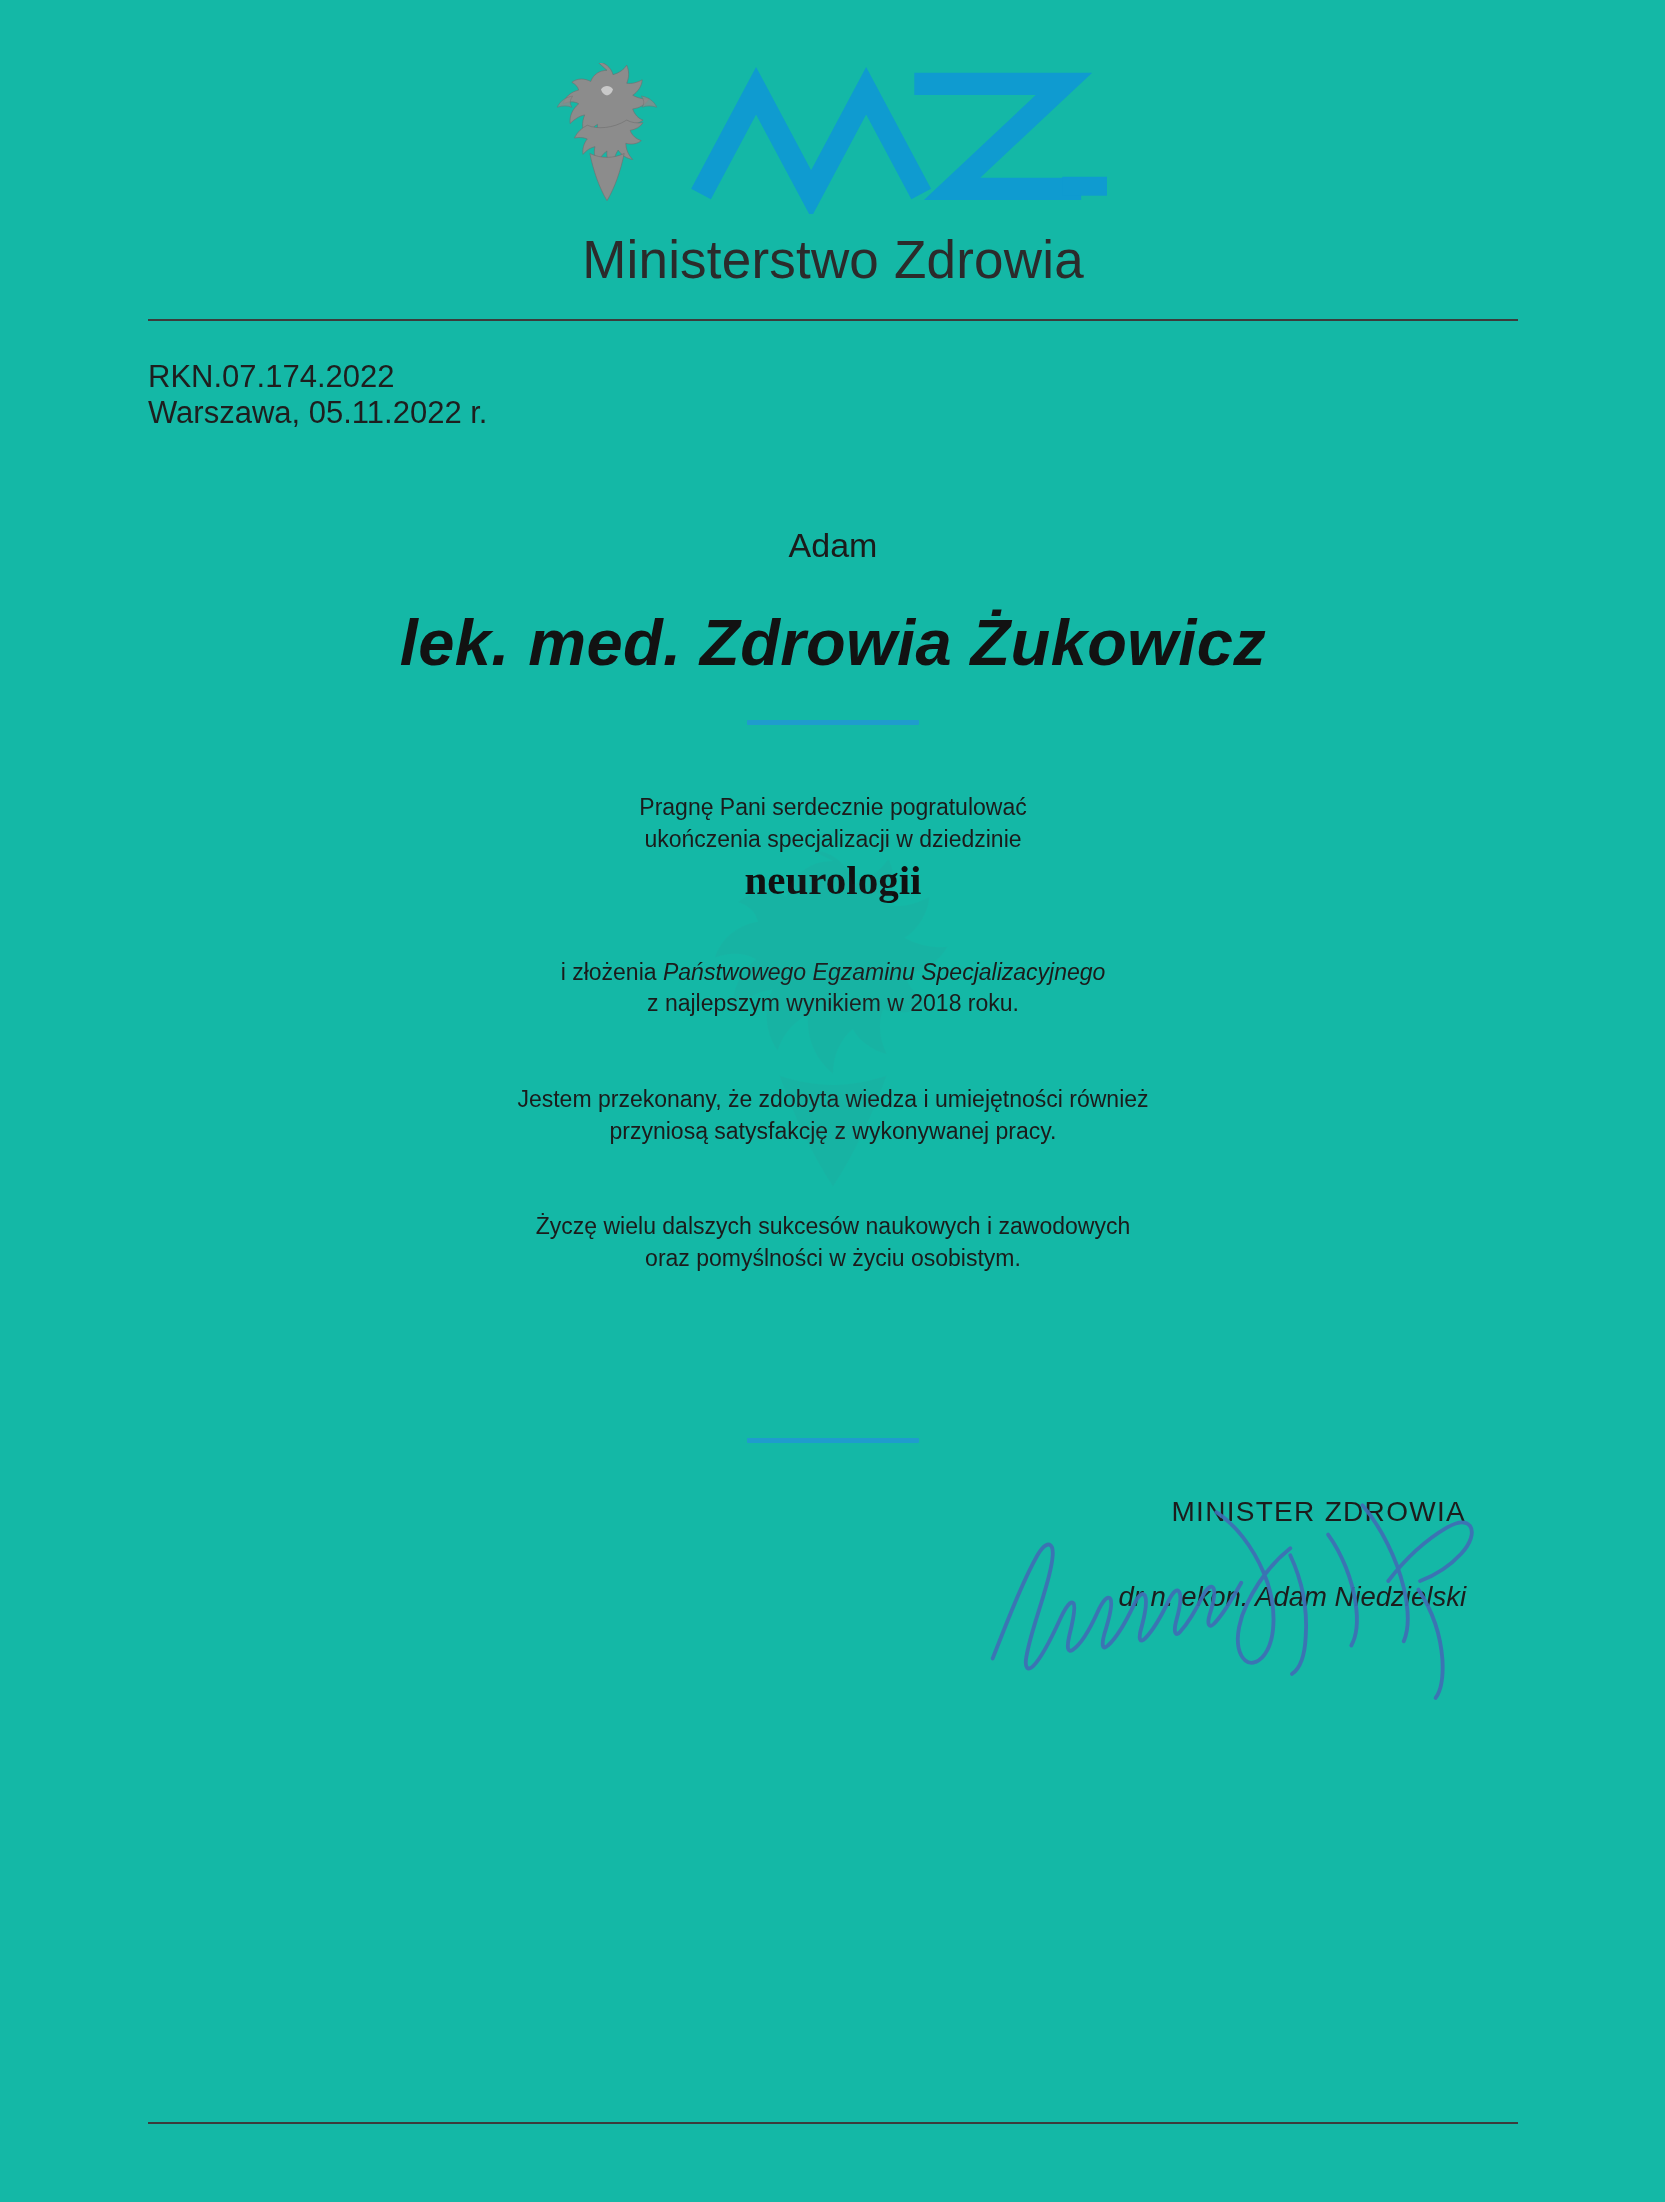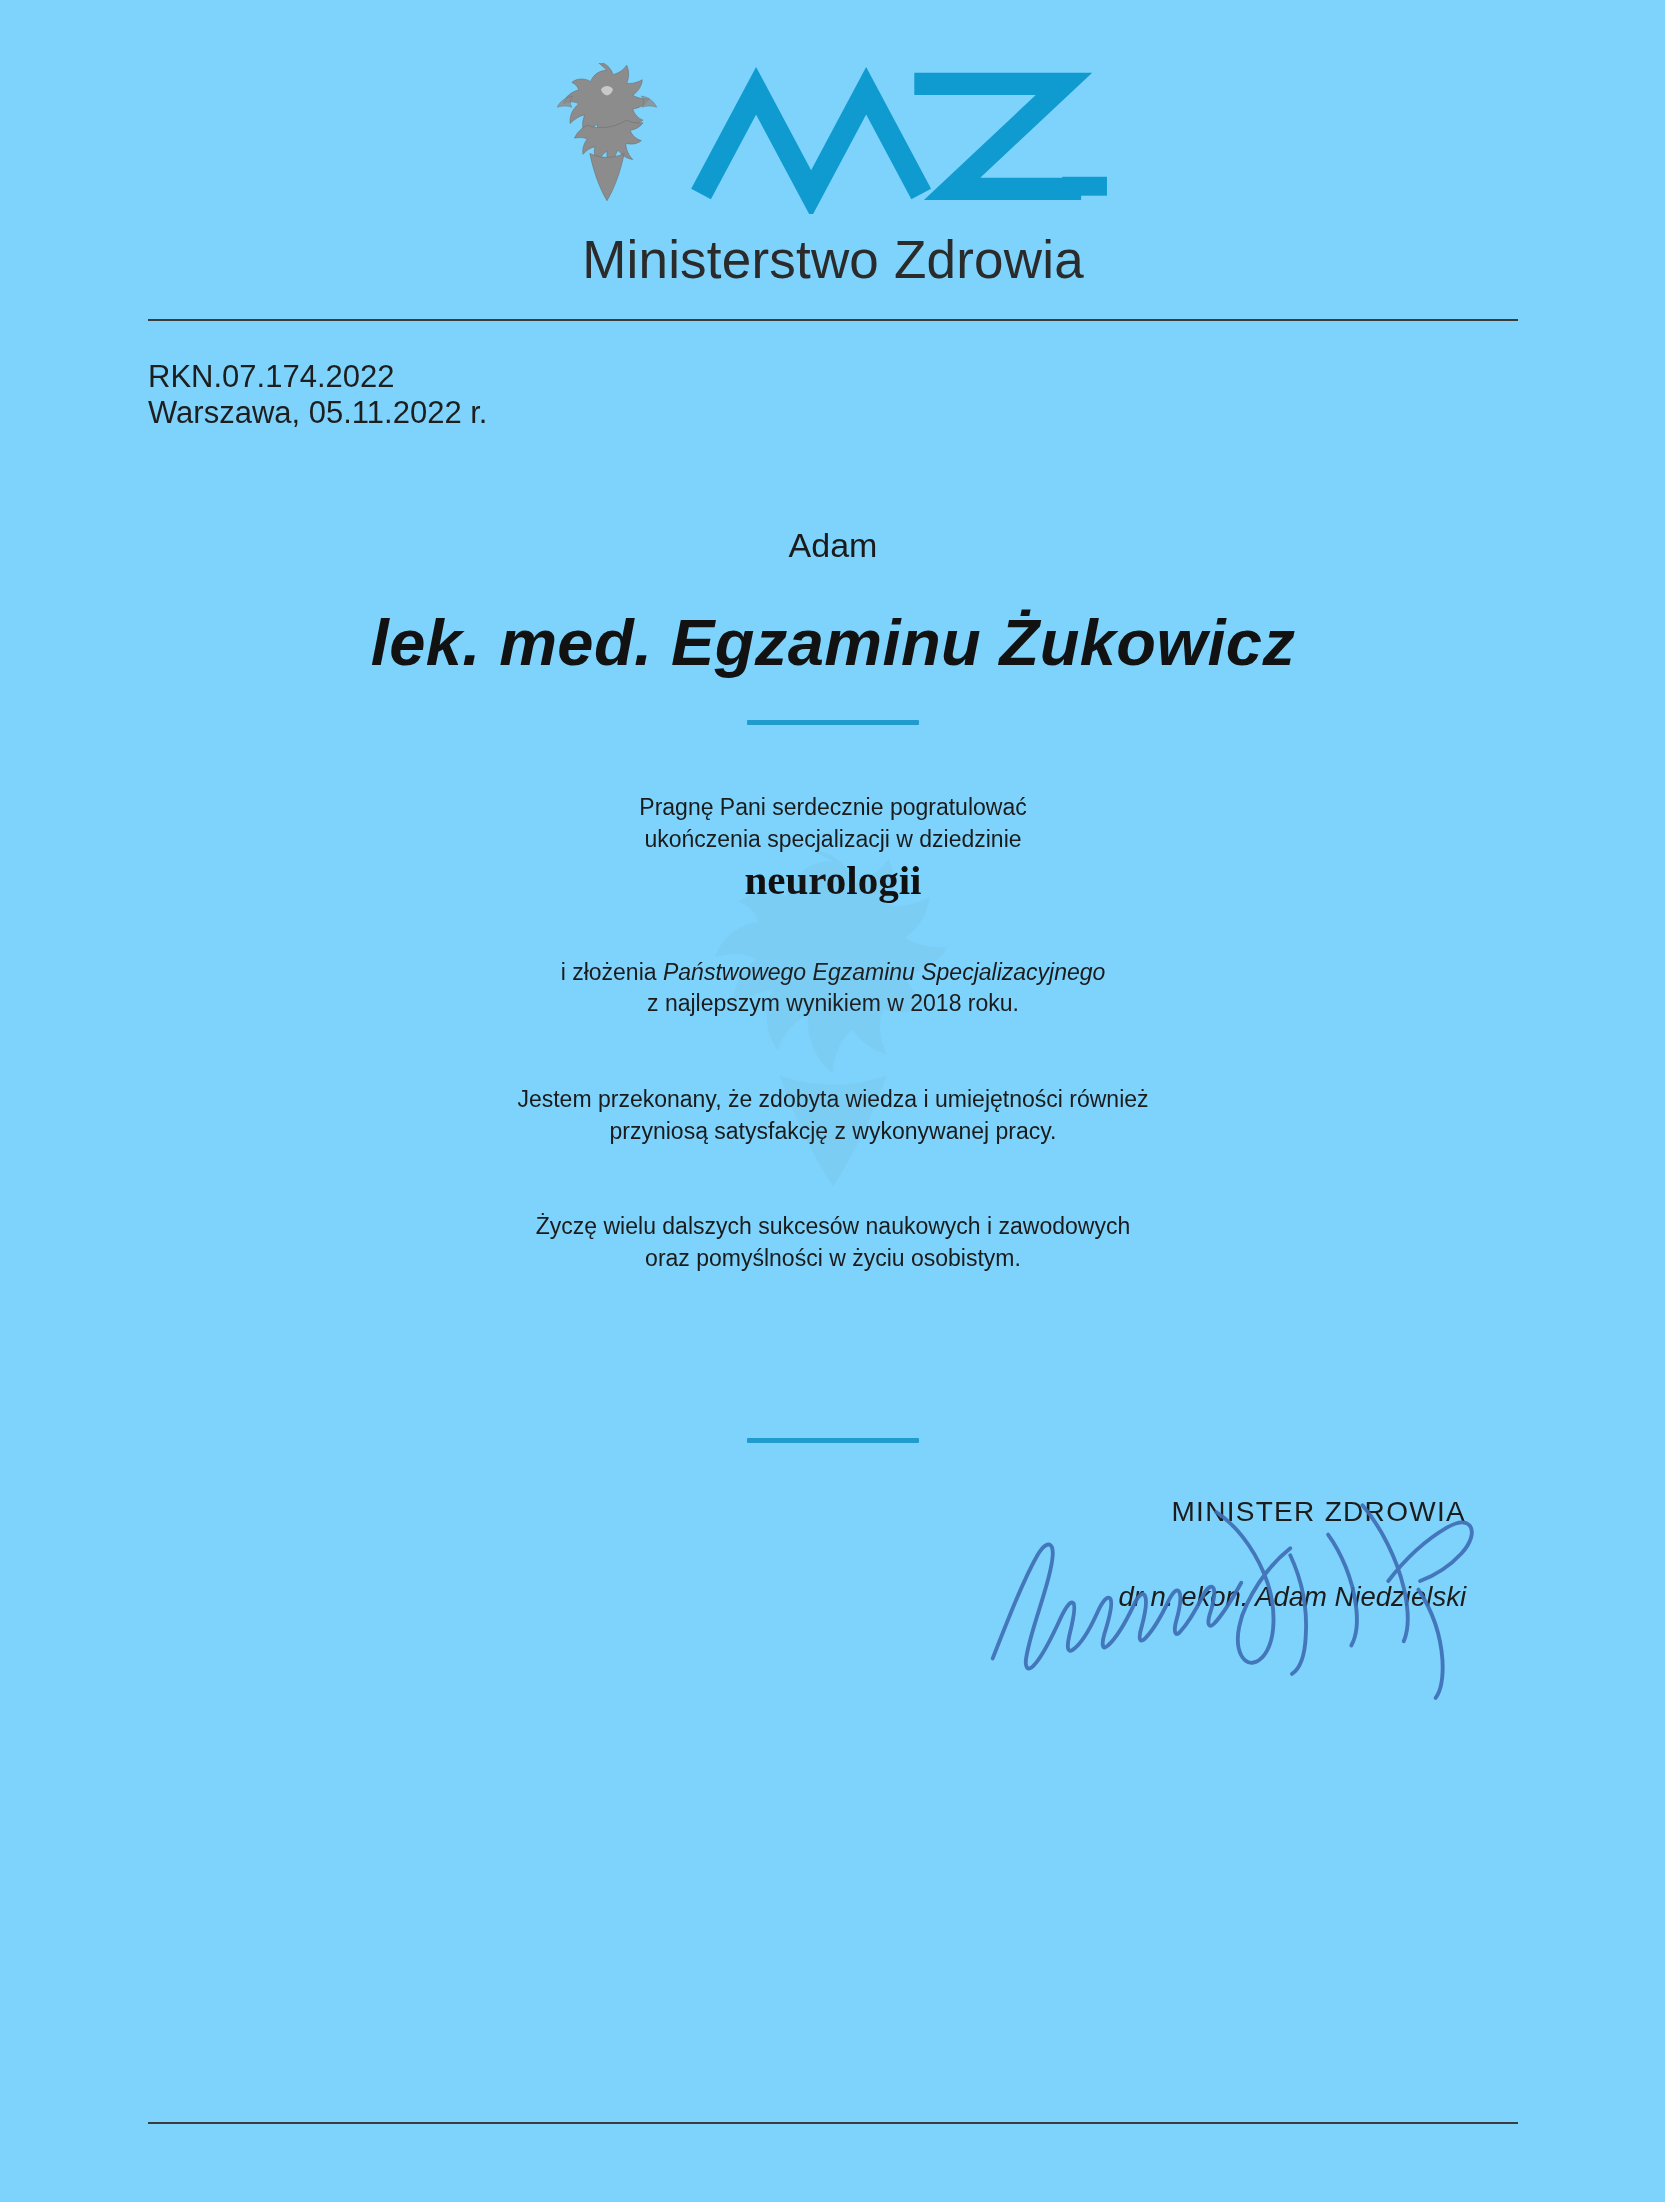--- a/index.html
+++ b/index.html
@@ -13,21 +13,21 @@
     font-family: "Liberation Sans", sans-serif;
     color: #1a1a1a;
     position: relative;
     overflow: hidden;
   }
 
   .page {
     position: relative;
     width: 1666px;
     height: 2203px;
-    background: #7dd3fc;
+    background: #14b8a6;
   }
 
   
   .watermark {
     position: absolute;
     left: 50%;
     top: 843px;
     transform: translateX(-50%);
     width: 361px;
     height: 465px;
@@ -223,21 +223,21 @@
 
   <div class="meta-row">
     <div>RKN.07.174.2022</div>
     <div>Warszawa, 05.11.2022 r.</div>
   </div>
 
   <div class="body-block">
 
     <div class="salutation">Adam</div>
 
-    <div class="recipient">lek. med. Egzaminu Żukowicz</div>
+    <div class="recipient">lek. med. Zdrowia Żukowicz</div>
 
     <div class="divider-short"></div>
 
     <div class="para p-congrats">
       <div>Pragnę Pani serdecznie pogratulować</div>
       <div>ukończenia specjalizacji w dziedzinie</div>
     </div>
 
     <div class="field">neurologii</div>
 

